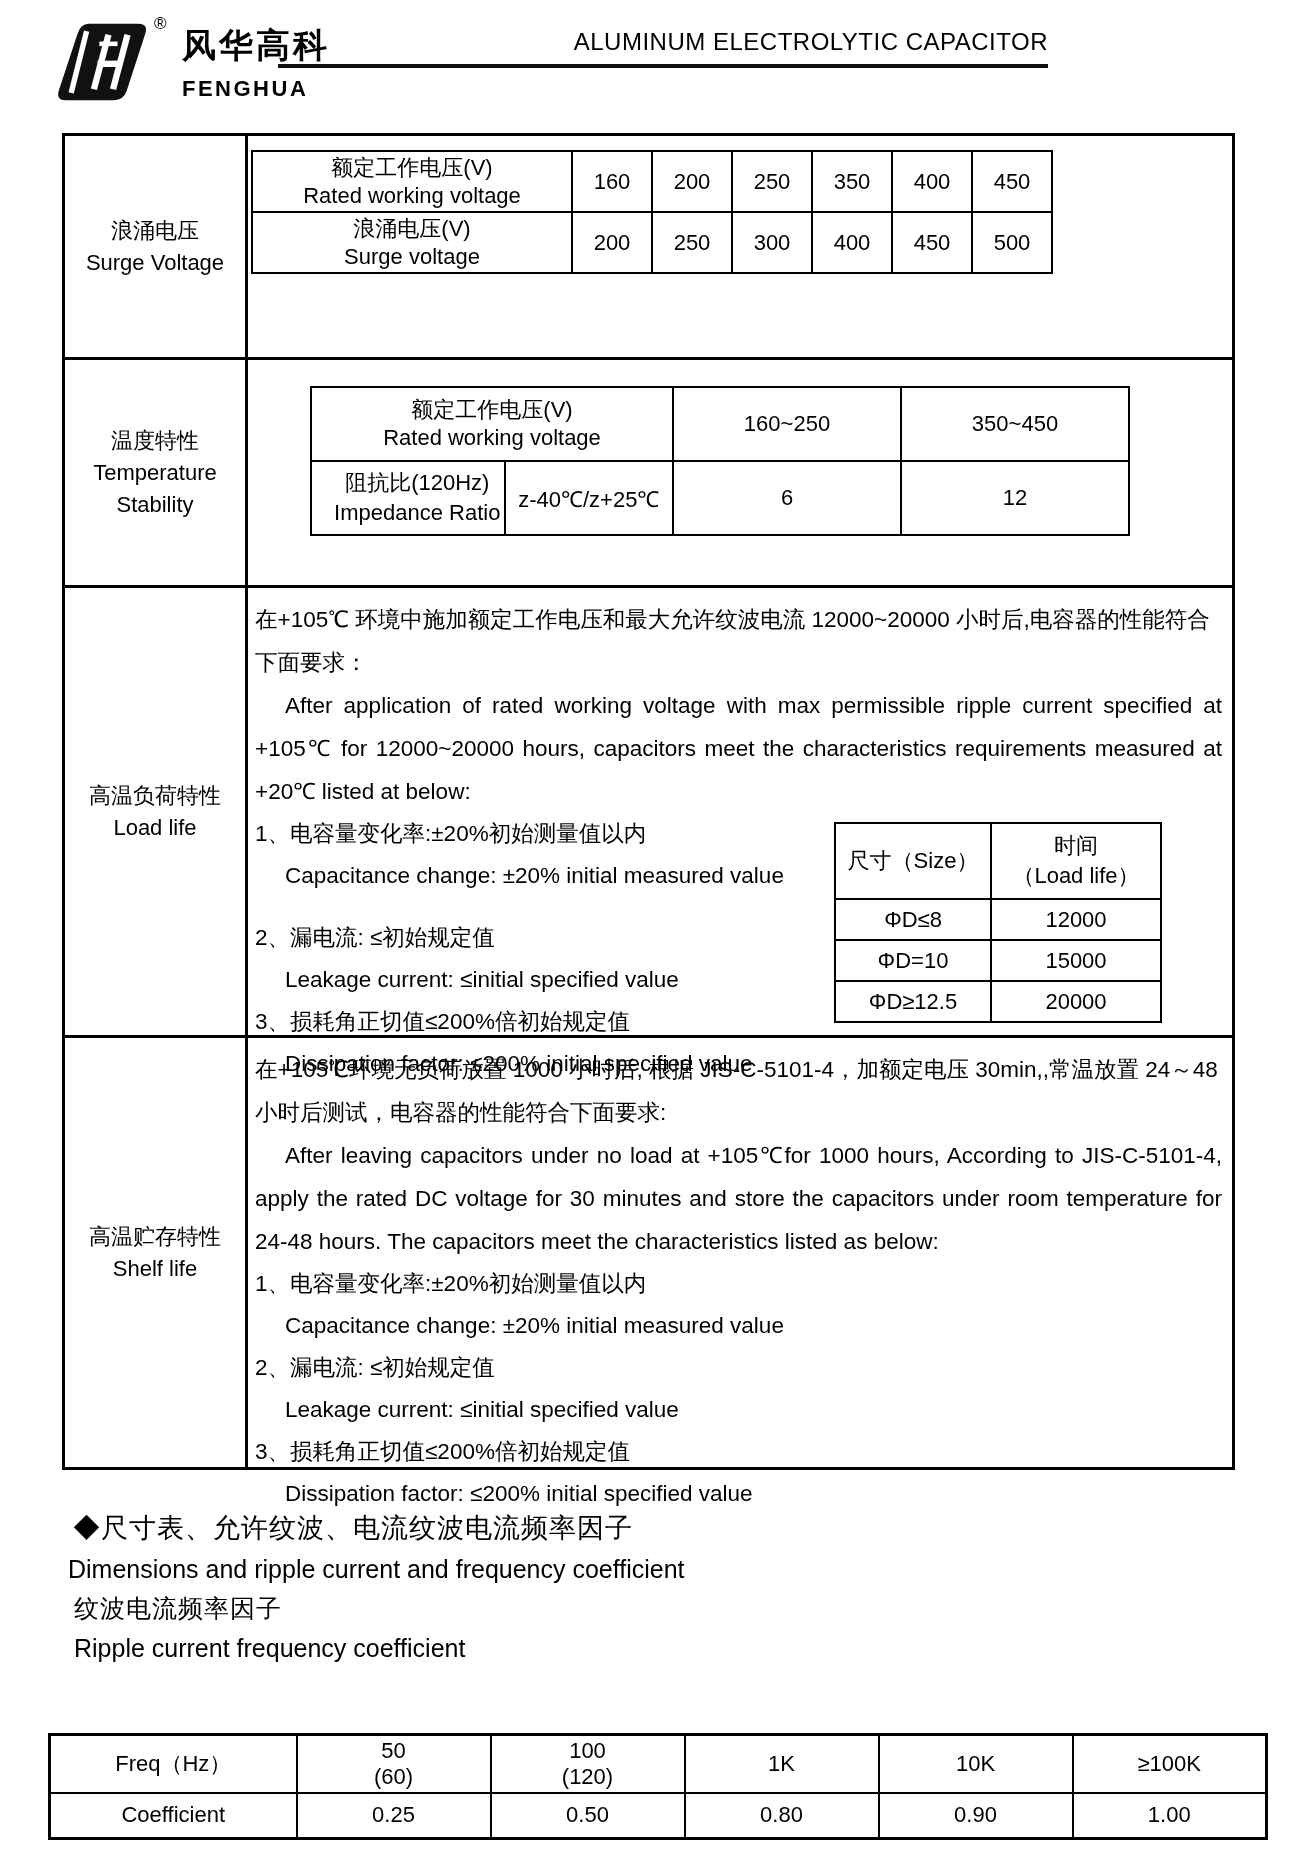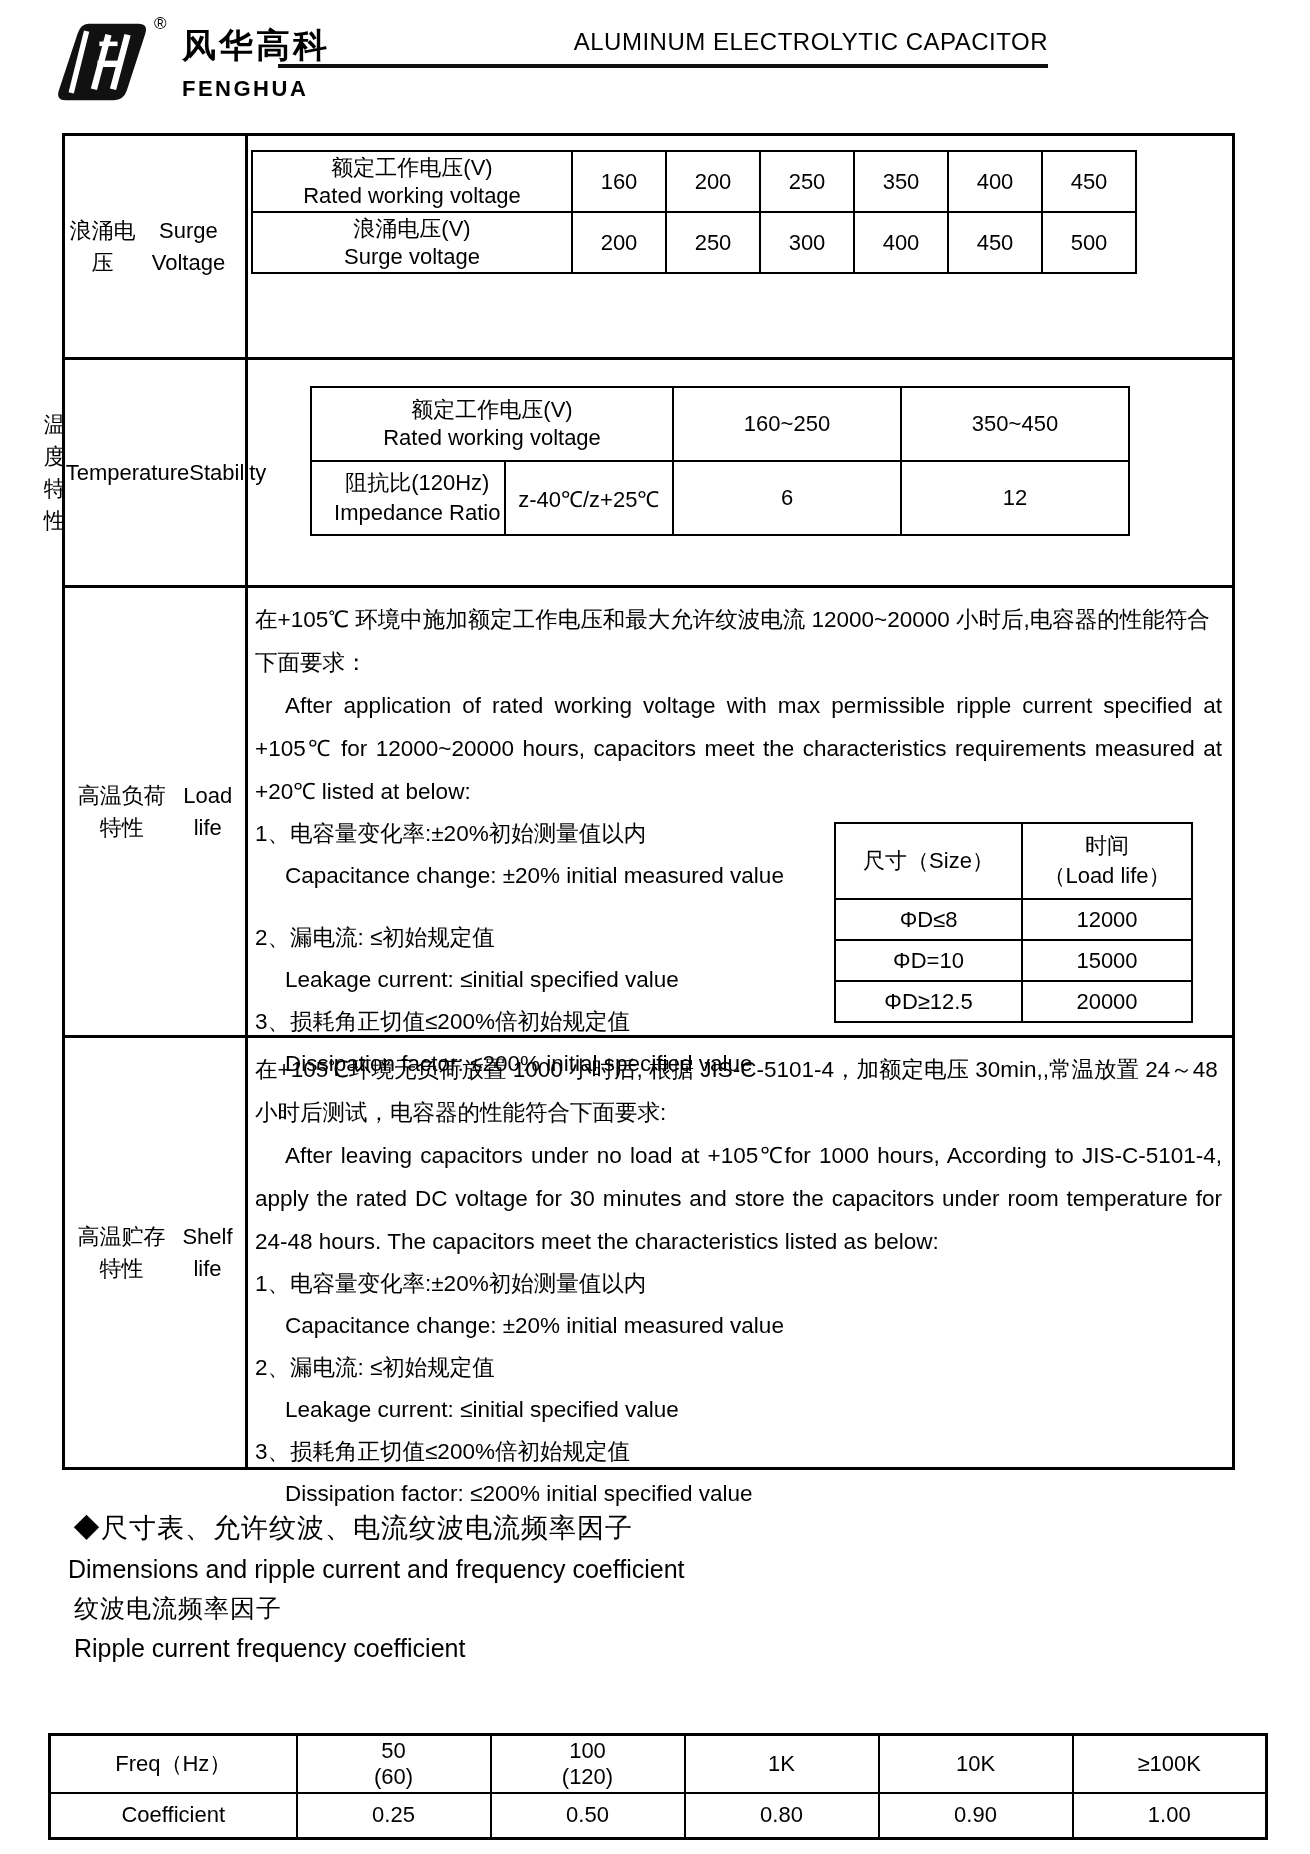--- a/index.html
+++ b/index.html
@@ -17,34 +17,34 @@
   .logo-en { font-size:22px; font-weight:700; letter-spacing:2.5px; margin-top:16px; }
   .page-title { position:absolute; top:28px; right:262px; font-size:24px; font-weight:400; letter-spacing:.5px; }
   .header-rule { position:absolute; left:278px; top:64px; width:770px; height:4px; background:#101010; }
 
   
   .spec { position:absolute; left:62px; top:133px; width:1173px; height:1337px; border:3px solid #000; }
   .spec-row { display:grid; grid-template-columns:183px 1fr; border-bottom:3px solid #000; }
   .spec-row:last-child { border-bottom:none; }
   .r-surge { height:224px; } .r-temp { height:228px; } .r-load { height:450px; } .r-shelf { height:429px; }
   .spec-label {
-    border-right:3px solid #000; display:flex; flex-direction:row;
+    border-right:3px solid #000; display:flex; flex-direction:column;
     align-items:center; justify-content:center; text-align:center;
     font-size:22px; line-height:32px; padding:0 4px;
   }
   .spec-content { position:relative; }
 
   table { border-collapse:collapse; }
   td { border:2px solid #000; text-align:center; vertical-align:middle; font-size:22px; }
 
   
   .surge-table { position:absolute; left:3px; top:14px; }
   .surge-table td { height:61px; }
   .surge-table .lbl { width:320px; line-height:28px; }
-  .surge-table .val { width:94px; }
+  .surge-table .val { width:80px; }
 
   
   .temp-table { position:absolute; left:62px; top:26px; }
   .temp-table td { height:74px; }
   .temp-table .lbl2 { width:362px; line-height:28px; }
   .temp-table .lblA { width:170px; line-height:30px;padding-left:19px; }
   .temp-table .cond { width:148px; }
   .temp-table .rng { width:228px; }
 
   
@@ -53,21 +53,21 @@
   .en-par { font-size:22.5px; line-height:43px; text-align:justify; text-indent:30px; }
   .items { width:575px; }
   .item-cn { font-size:22.5px; line-height:42px; }
   .item-en { font-size:22.5px; line-height:42px; padding-left:30px; }
   .gap-sm { margin-top:20px; }
 
   
   .load-table { position:absolute; left:586px; top:234px; }
   .load-table td { font-size:22px; }
   .load-table .hd { height:76px; line-height:30px; }
-  .load-table .c1 { width:187px; }
+  .load-table .c1 { width:156px; }
   .load-table .c2 { width:170px; }
   .load-table .dr { height:41px; }
 
   
   .section { position:absolute; left:48px; top:1510px; }
   .sec-l1 { font-size:27px; font-weight:500; letter-spacing:1px;margin-left:25px; }
   .sec-l2 { font-size:25px; margin:9px 0 0 20px; }
   .sec-l3 { font-size:25px; margin:8px 0 0 26px; letter-spacing:1px; }
   .sec-l4 { font-size:25px; margin:9px 0 0 26px; }
 

